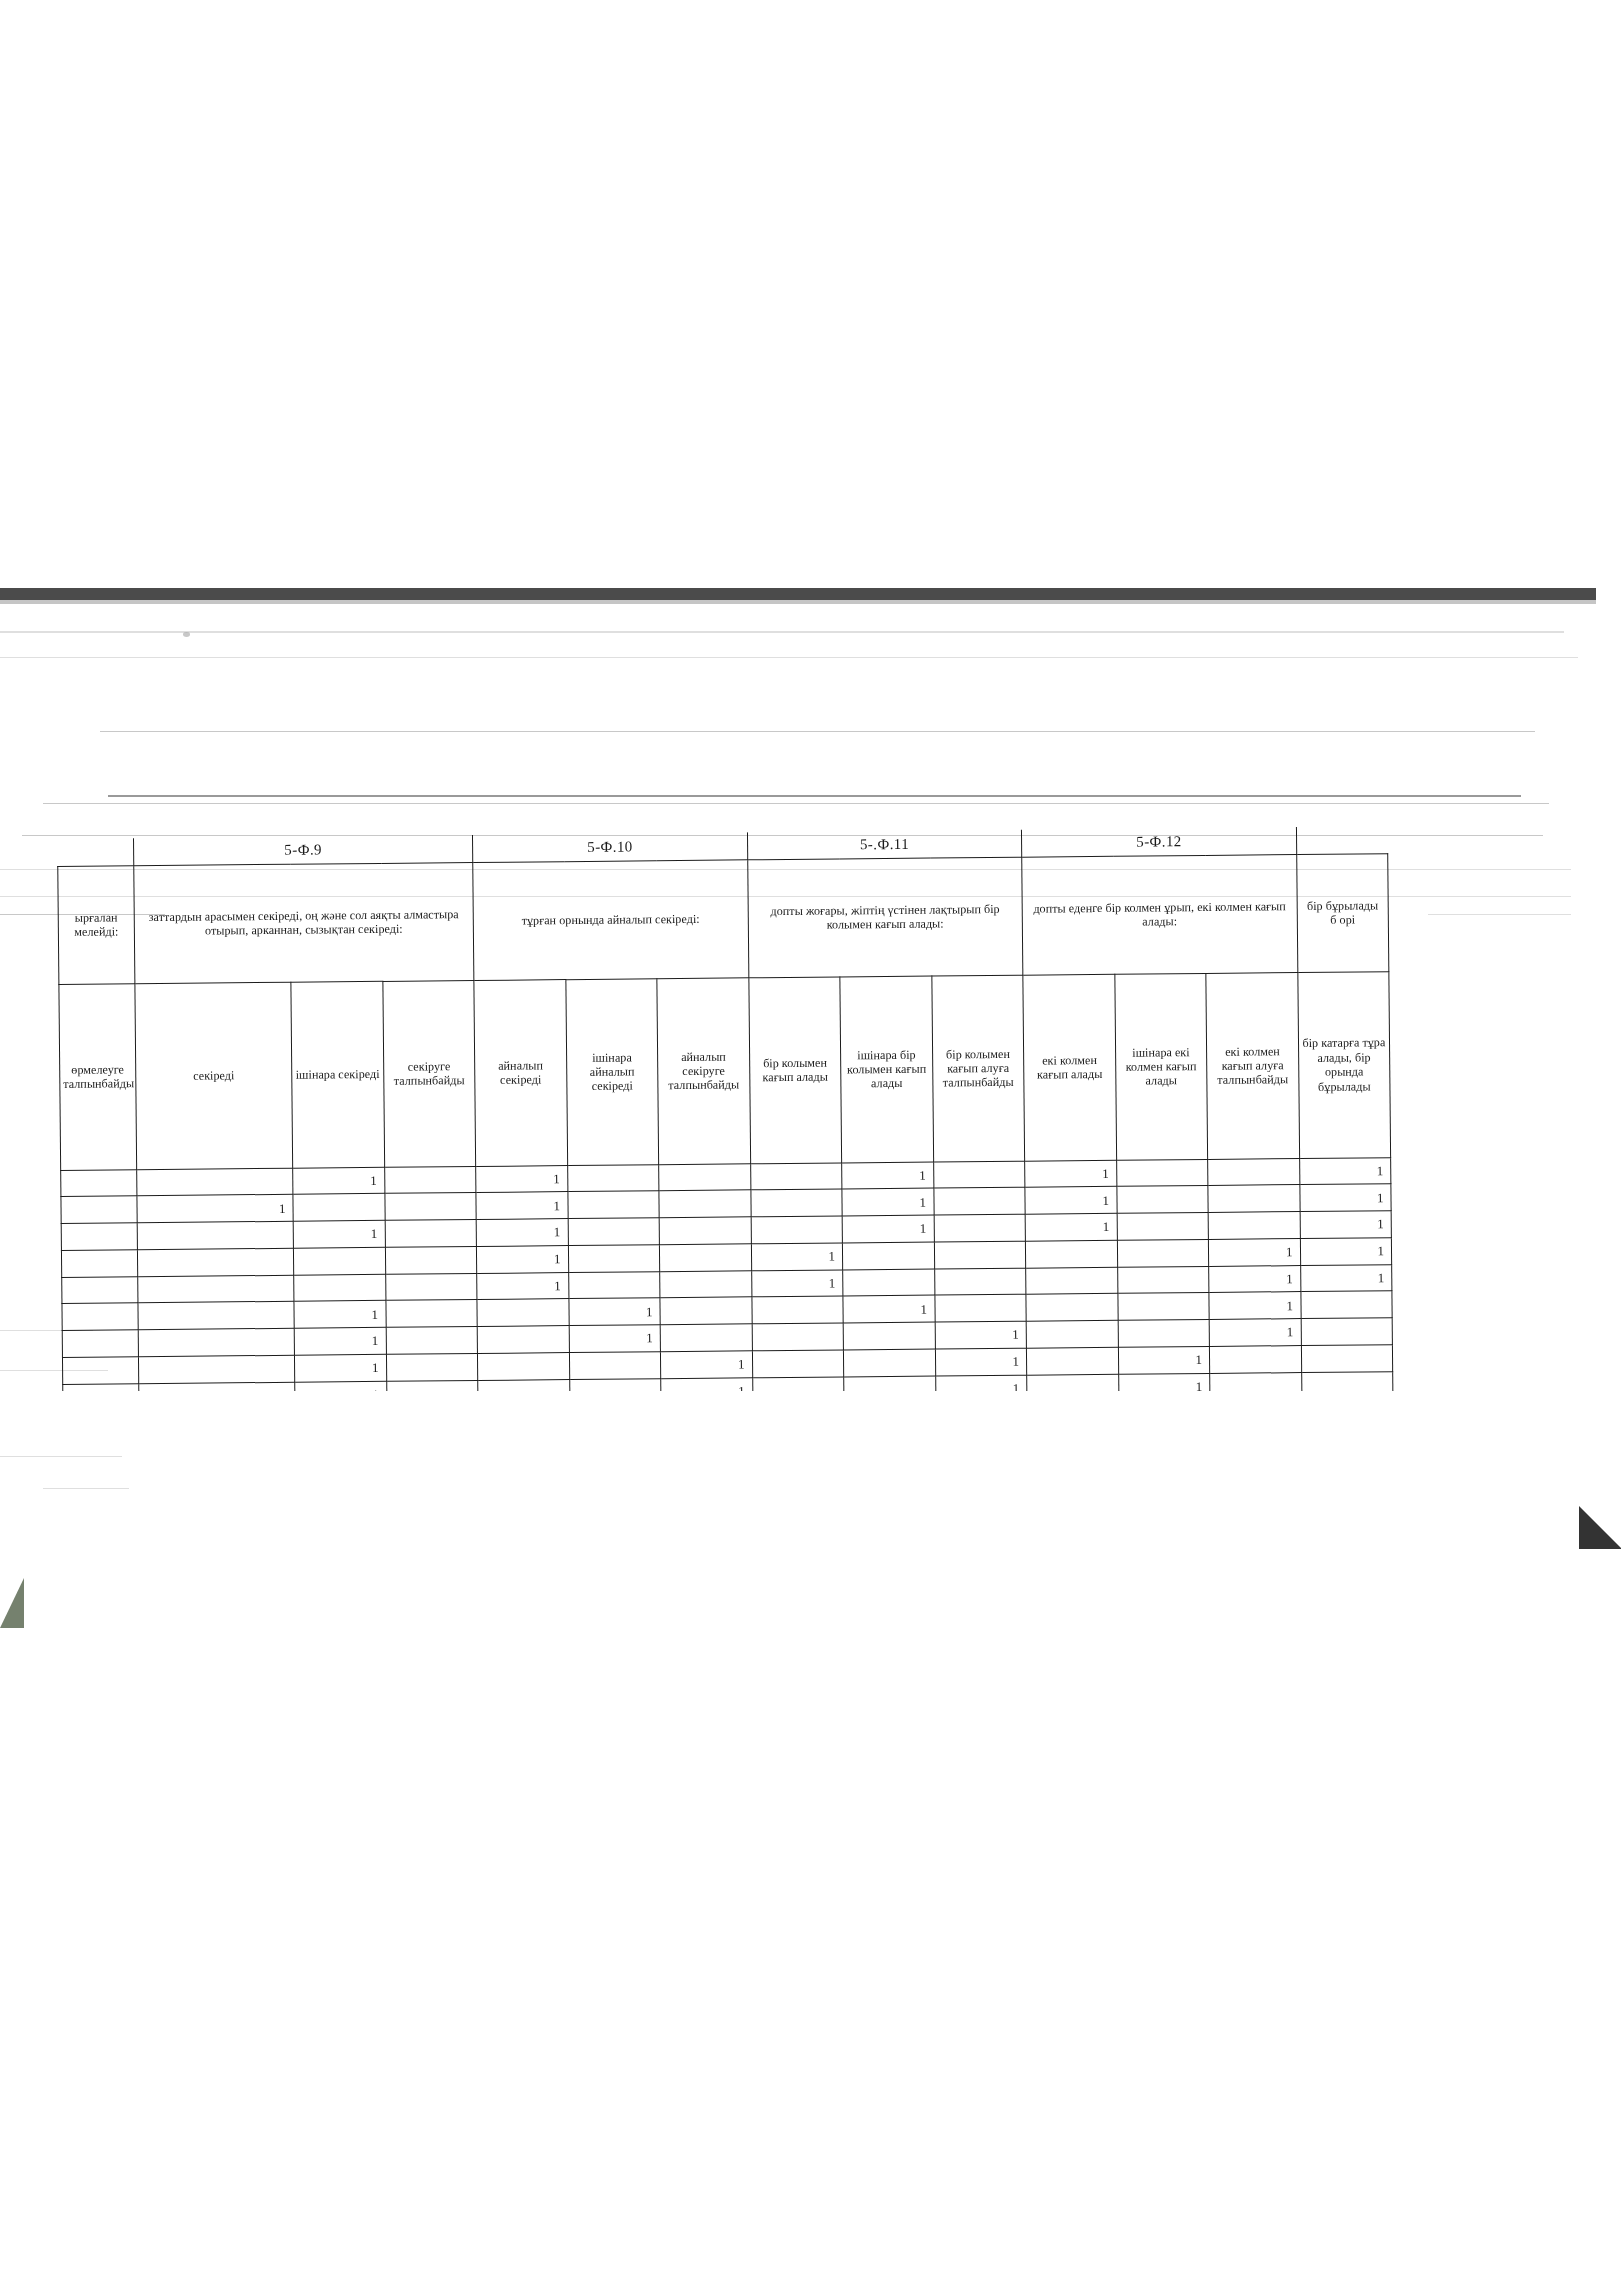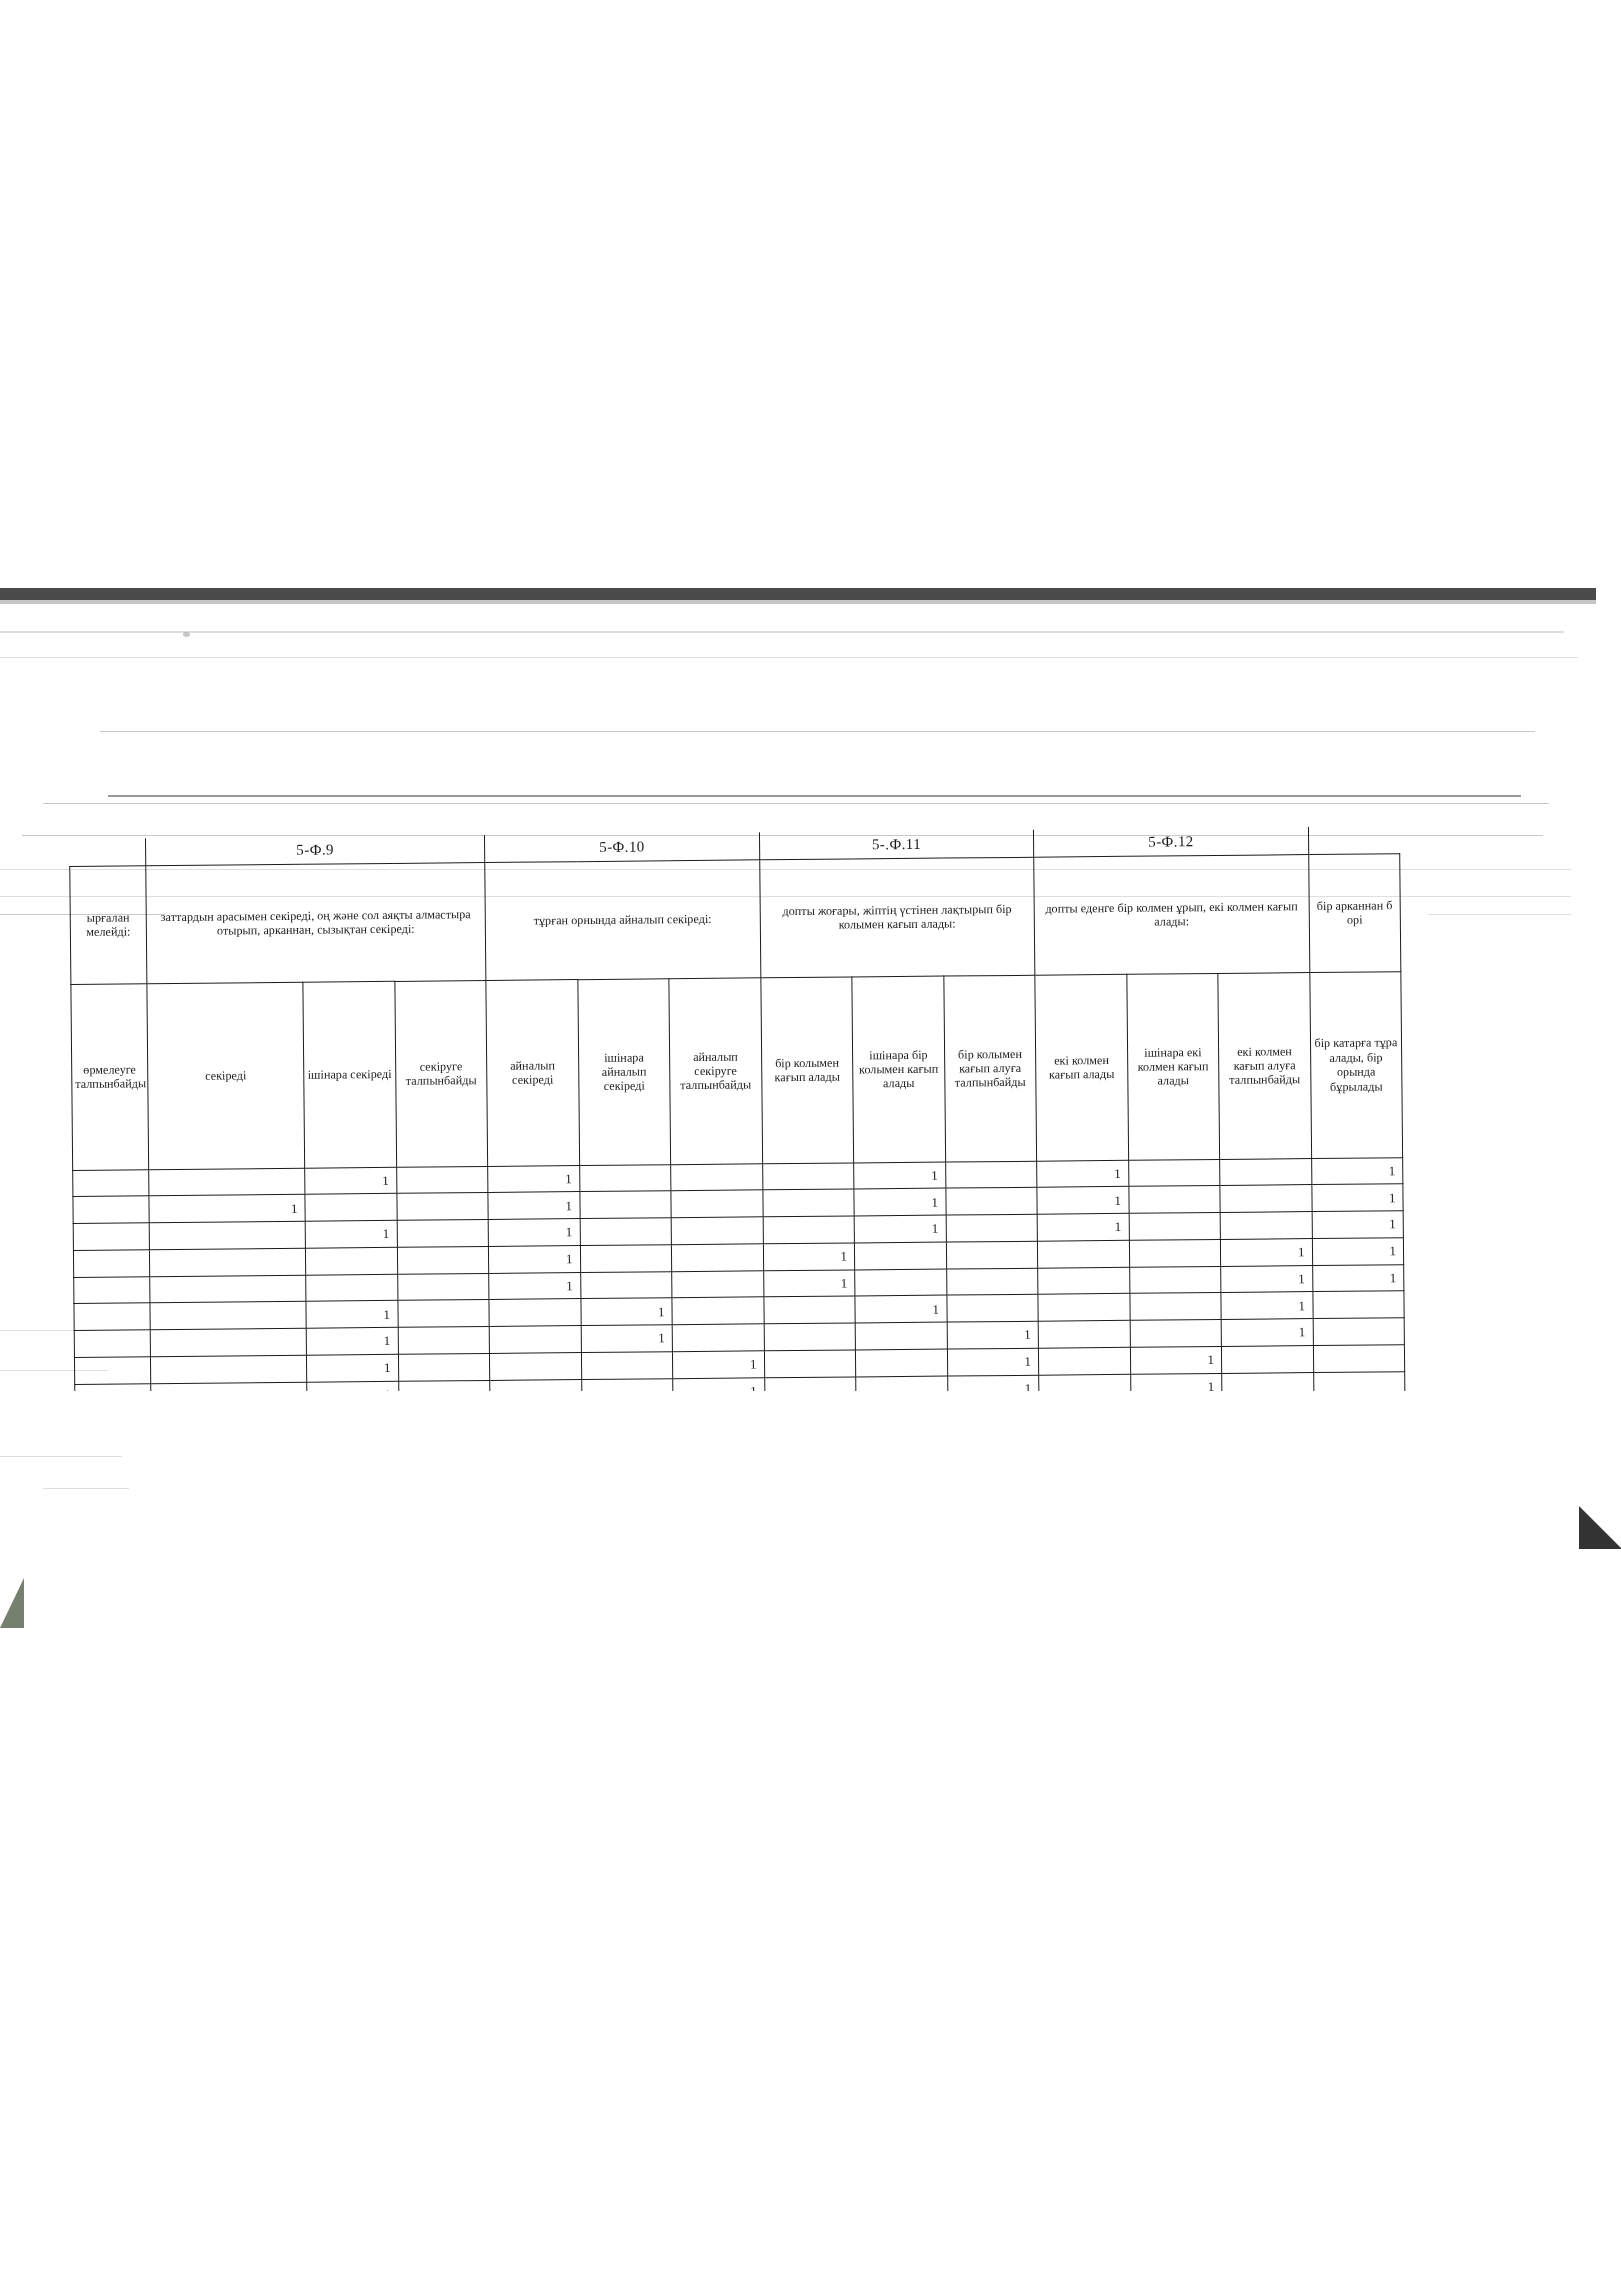--- a/index.html
+++ b/index.html
@@ -120,21 +120,20 @@
   }
   .nobox { border: none !important; }
 
   
   #table-clip {
     position: absolute;
     left: 0; top: 0;
     width: 1514px;
     height: 803px;
     overflow: hidden;
-    margin-left: 12px;
   }
 
   .grp-label { letter-spacing: 0.4px; }
 </style>
 </head>
 <body>
 
 <div id="scan-page">
 
   <div class="scan-edge-top"></div>
@@ -190,21 +189,21 @@
         <td class="grp-label" colspan="3">5-Ф.12</td>
         <td class="nobox"></td>
       </tr>
 
       <tr class="desc-row">
         <td>ырғалан мелейді:</td>
         <td colspan="3">заттардын арасымен секіреді, оң және сол аяқты алмастыра отырып, арканнан, сызықтан секіреді:</td>
         <td colspan="3">тұрған орнында айналып секіреді:</td>
         <td colspan="3">допты жоғары, жіптің үстінен лақтырып бір колымен кағып алады:</td>
         <td colspan="3">допты еденге бір колмен ұрып, екі колмен кағып алады:</td>
-        <td>бір арканнан б орі</td>
+        <td>бір бұрылады б орі</td>
       </tr>
 
       <tr class="head-row">
         <td>өрмелеуге талпынбайды</td>
         <td>секіреді</td>
         <td>ішінара секіреді</td>
         <td>секіруге талпынбайды</td>
         <td>айналып секіреді</td>
         <td>ішінара айналып секіреді</td>
         <td>айналып секіруге талпынбайды</td>

